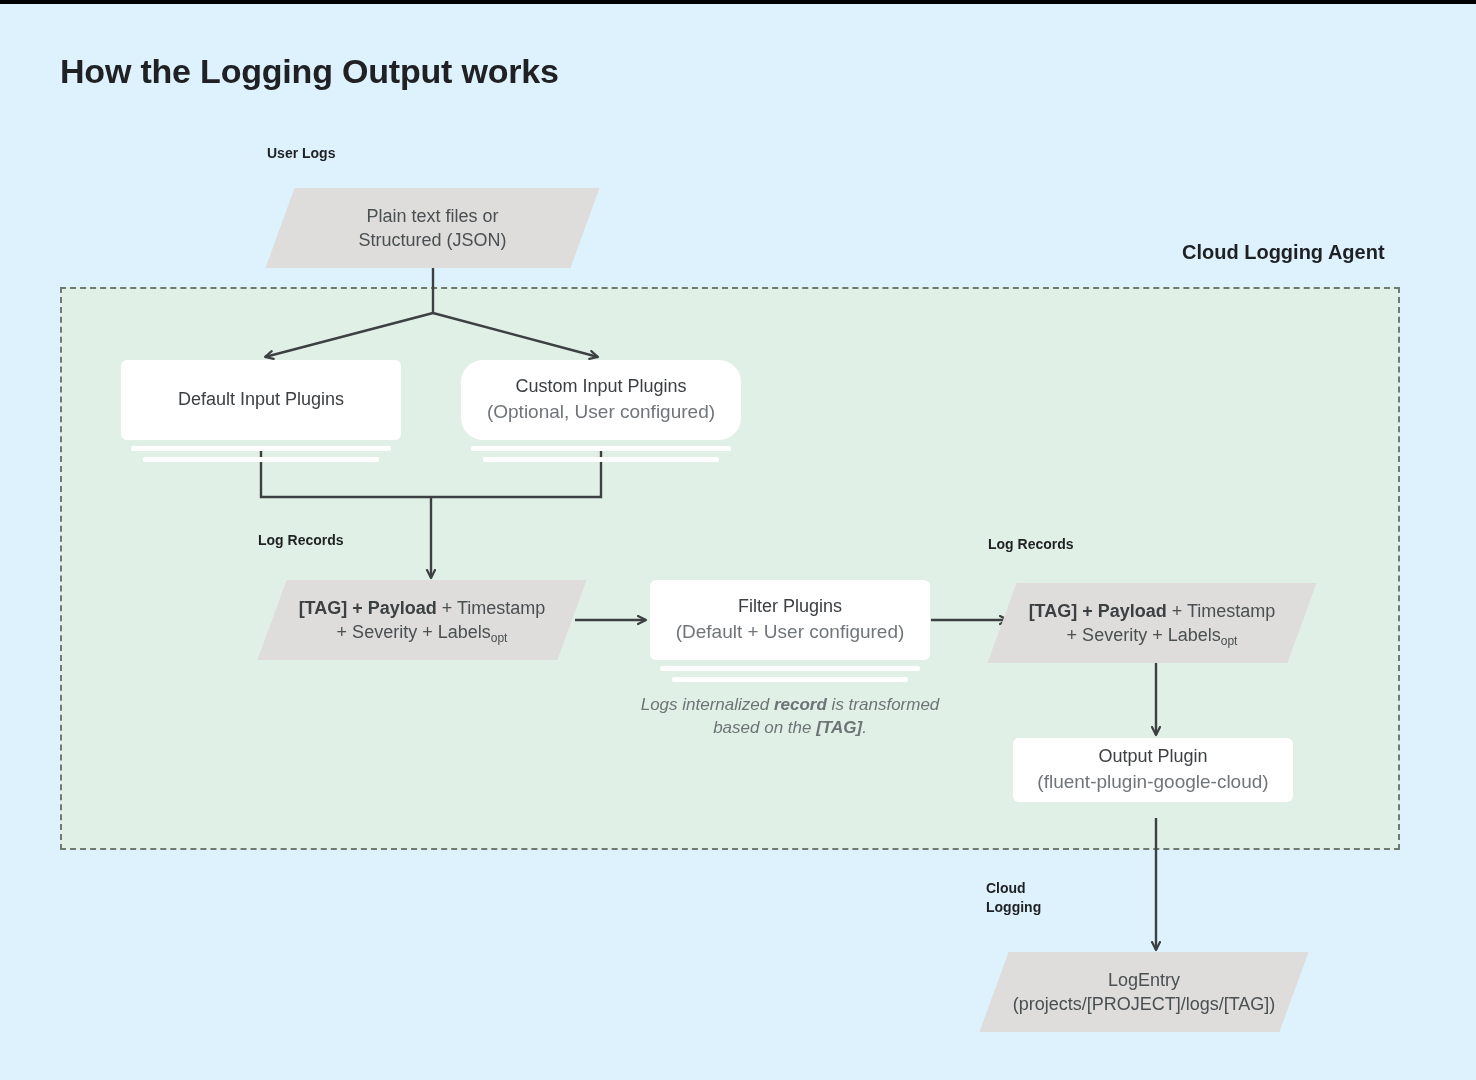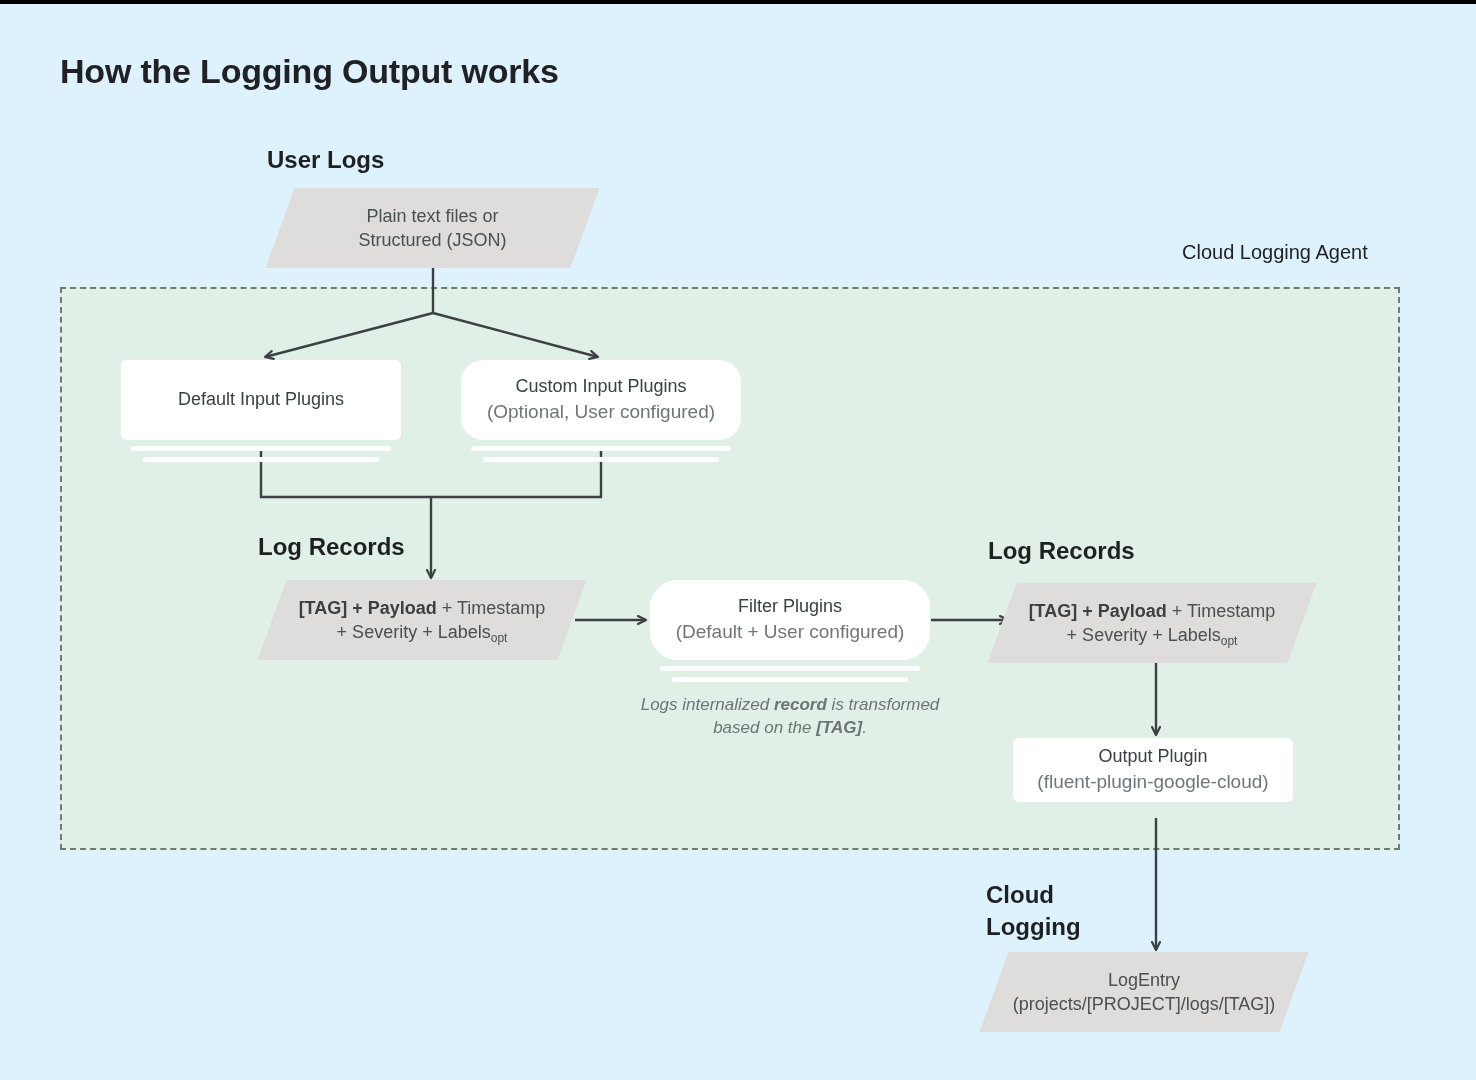--- a/index.html
+++ b/index.html
@@ -42,28 +42,28 @@
     height: 563px;
     background: #e1f0e6;
     border: 2px dashed #6e7b74;
     box-sizing: border-box;
   }
   #agent-region-label {
     position: absolute;
     left: 1182px;
     top: 241px;
     font-size: 20px;
-    font-weight: 400;
+    font-weight: 700;
     color: #1f2023;
     white-space: nowrap;
   }
   
   .section-label {
     position: absolute;
-    font-size: 24px;
+    font-size: 14px;
     font-weight: 700;
     color: #1f2023;
     white-space: nowrap;
     line-height: 1.35;
   }
   #label-user-logs { left: 267px; top: 144px; }
   #label-log-records-1 { left: 258px; top: 531px; }
   #label-log-records-2 { left: 988px; top: 535px; }
   #label-cloud-logging { left: 986px; top: 879px; }
 
@@ -154,21 +154,21 @@
   #card-default-input .card-main { height: 80px; }
   #card-default-input .stack1 { left: 10px; top: 86px; width: 260px; }
   #card-default-input .stack2 { left: 22px; top: 97px; width: 236px; }
 
   #card-custom-input { left: 461px; top: 360px; width: 280px; }
   #card-custom-input .card-main { height: 80px; border-radius: 22px; }
   #card-custom-input .stack1 { left: 10px; top: 86px; width: 260px; }
   #card-custom-input .stack2 { left: 22px; top: 97px; width: 236px; }
 
   #card-filter { left: 650px; top: 580px; width: 280px; }
-  #card-filter .card-main { height: 80px; border-radius: 27px; }
+  #card-filter .card-main { height: 80px; }
   #card-filter .stack1 { left: 10px; top: 86px; width: 260px; }
   #card-filter .stack2 { left: 22px; top: 97px; width: 236px; }
 
   #card-output { left: 1013px; top: 738px; width: 280px; }
   #card-output .card-main { height: 64px; }
 
   
   #note-transform {
     position: absolute;
     left: 640px;

